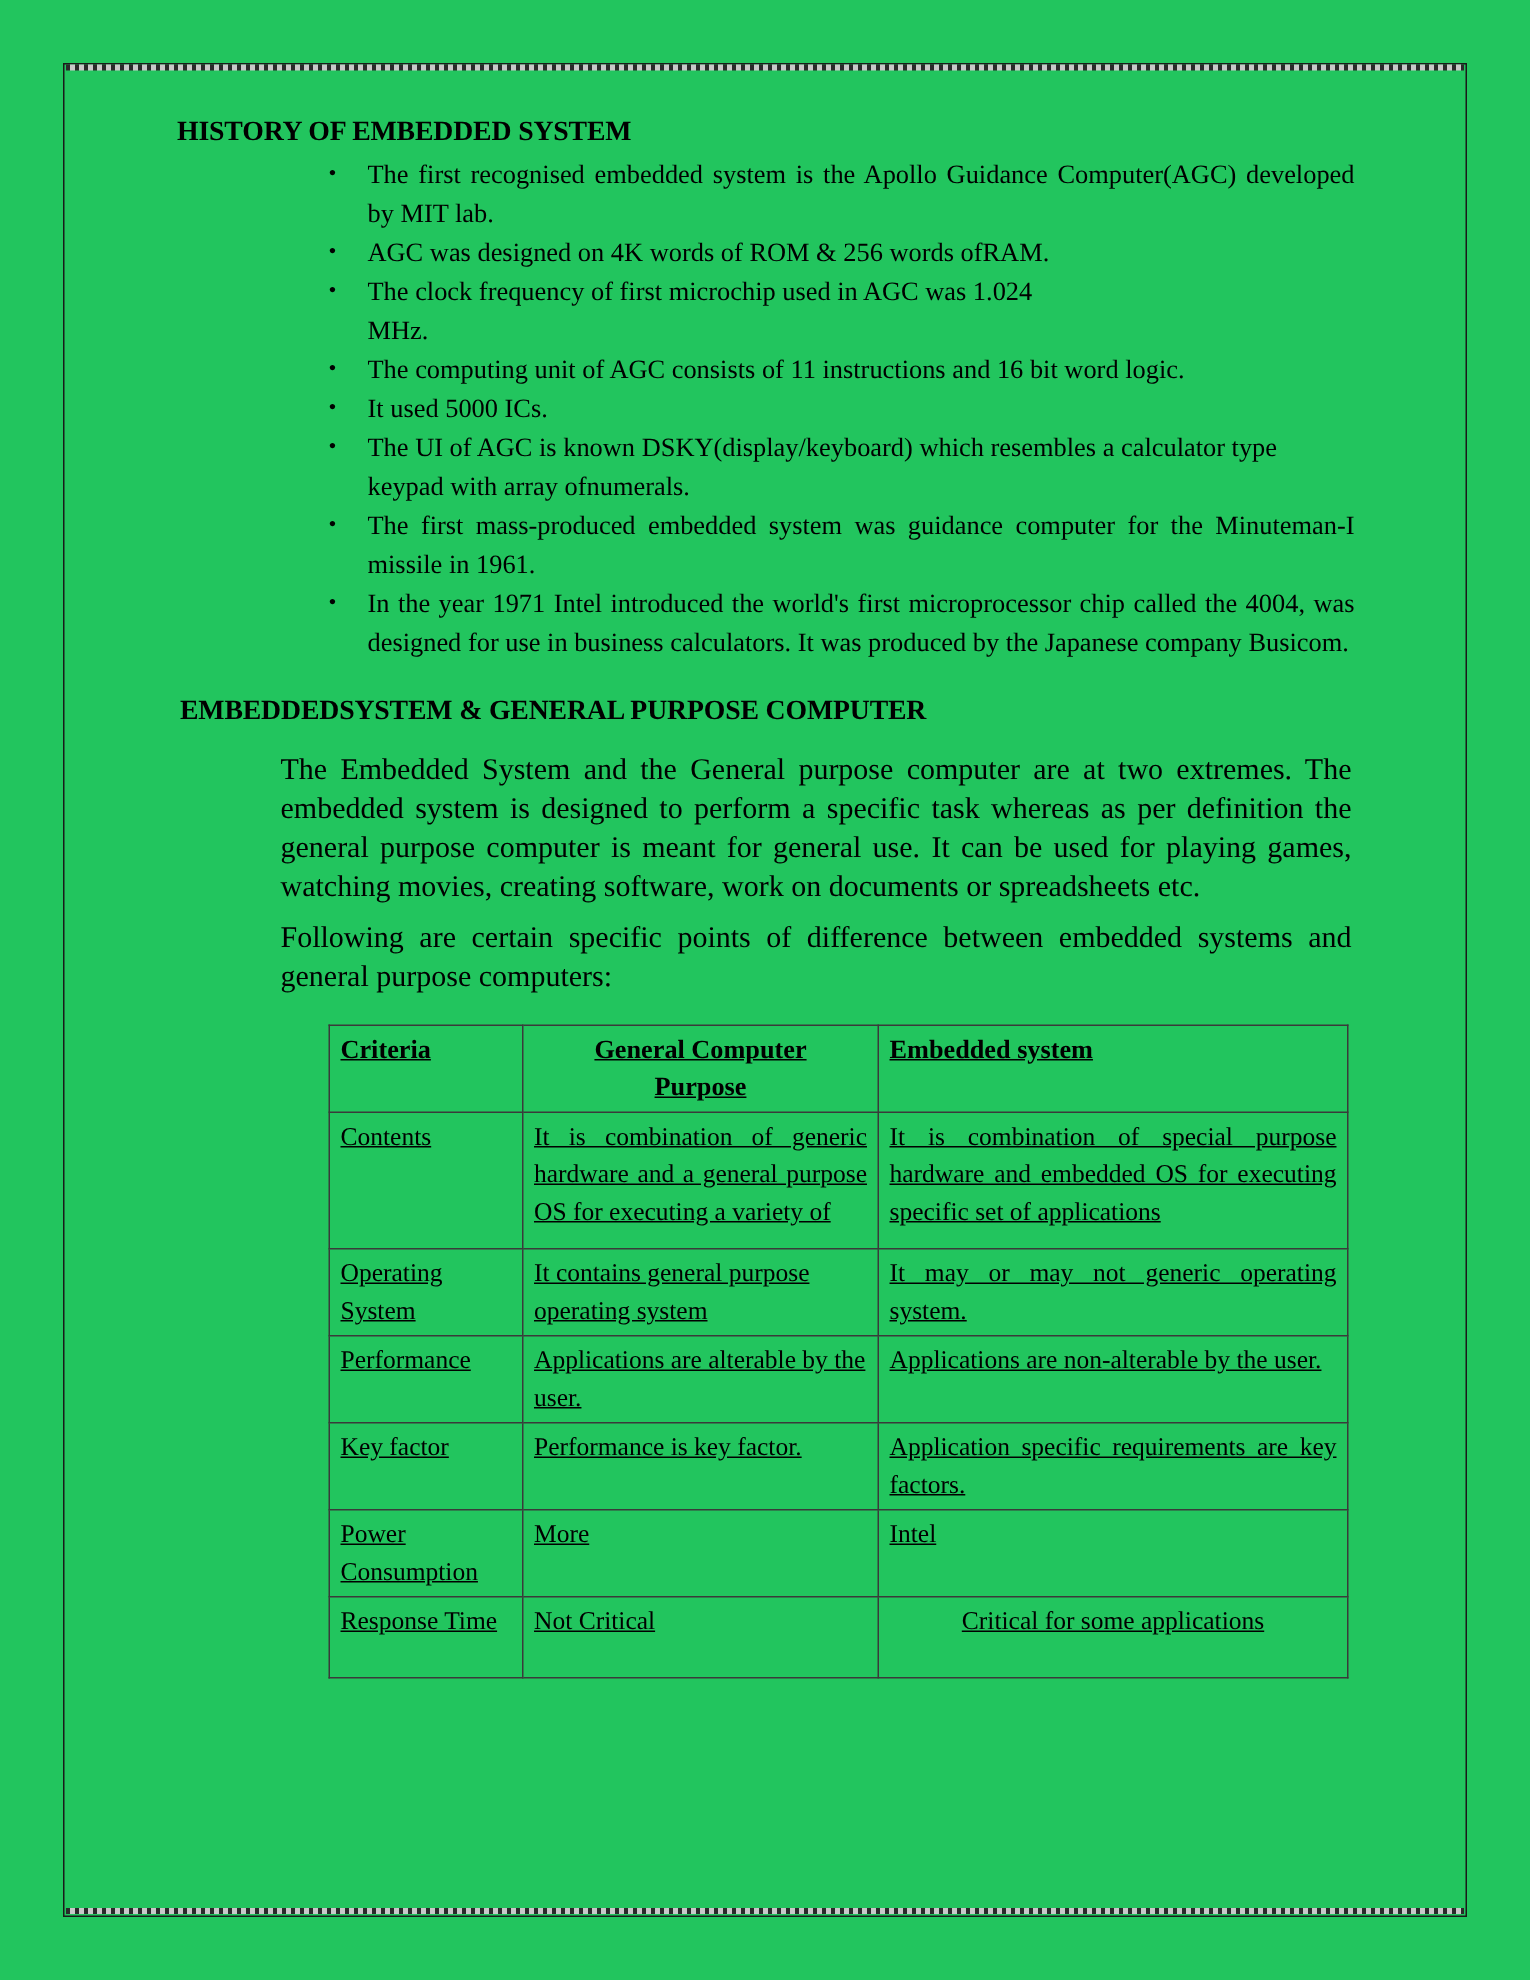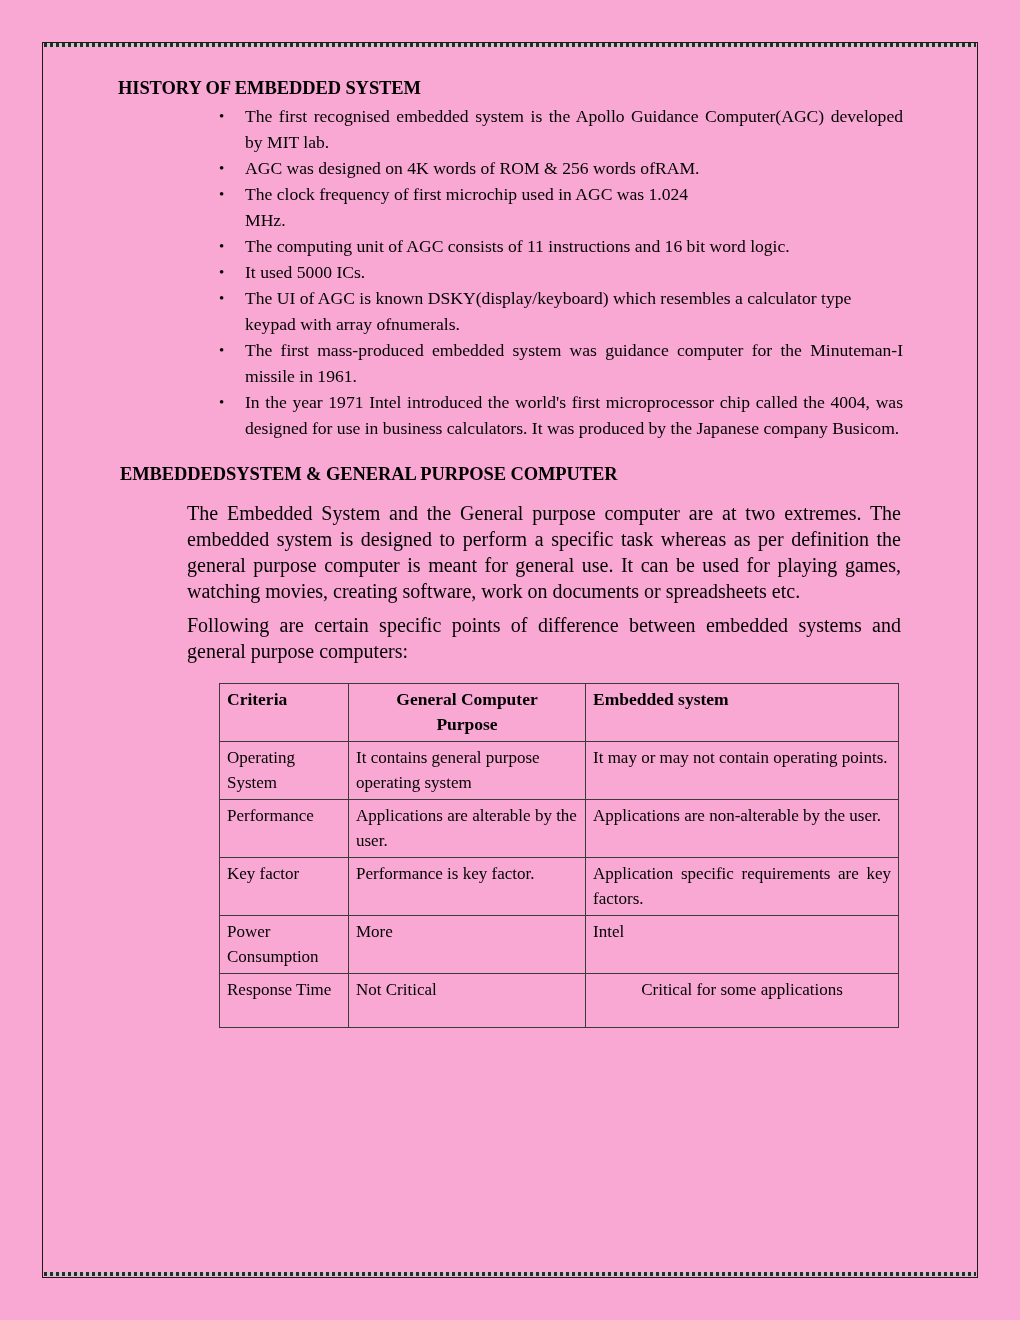--- a/index.html
+++ b/index.html
@@ -14,21 +14,21 @@
     color: #000000;
     overflow: hidden;
   }
 
   
   #page {
     position: absolute;
     left: 0; top: 0;
     width: 1020px;
     height: 1320px;
-    background: #f9a8d4;
+    background: #22c55e;
   }
   #page-border {
     position: absolute;
     left: 42px;
     top: 42px;
     width: 936px;
     height: 1236px;
     border: 1.5px solid #1a1a1a;
     box-sizing: border-box;
   }
@@ -113,20 +113,21 @@
   }
 
   
   #diff-table {
     position: absolute;
     left: 219px;
     top: 683px;
     width: 679px;
     border-collapse: collapse;
     table-layout: fixed;
+    text-decoration: underline;
   }
   #diff-table td, #diff-table th {
     border: 1.2px solid #3a3a3a;
     vertical-align: top;
     font-size: 17px;
     line-height: 25px;
     padding: 3px 7px 4px 7px;
     font-weight: normal;
   }
   #diff-table th {
@@ -226,24 +227,29 @@
         <tr class="r-header">
           <th class="th-criteria">Criteria</th>
           <th class="th-general">
             <span>General Computer</span>
             <span style="display:block; text-align:left;">Purpose</span>
           </th>
           <th class="th-embedded">Embedded system</th>
         </tr>
       </thead>
       <tbody>
+        <tr class="r-contents">
+          <td class="cell-left">Contents</td>
+          <td class="cell-just">It is combination of generic hardware and a general purpose OS for executing a variety of</td>
+          <td class="cell-just">It is combination of special purpose hardware and embedded OS for executing specific set of applications</td>
+        </tr>
         <tr class="r-os">
           <td class="cell-left">Operating System</td>
           <td class="cell-left">It contains general purpose operating system</td>
-          <td class="cell-just">It may or may not contain operating points.</td>
+          <td class="cell-just">It may or may not generic operating system.</td>
         </tr>
         <tr class="r-alter">
           <td class="cell-left">Performance</td>
           <td class="cell-left">Applications are alterable by the user.</td>
           <td class="cell-left">Applications are non-alterable by the user.</td>
         </tr>
         <tr class="r-key">
           <td class="cell-left">Key factor</td>
           <td class="cell-left">Performance is key factor.</td>
           <td class="cell-just">Application specific requirements are key factors.</td>

